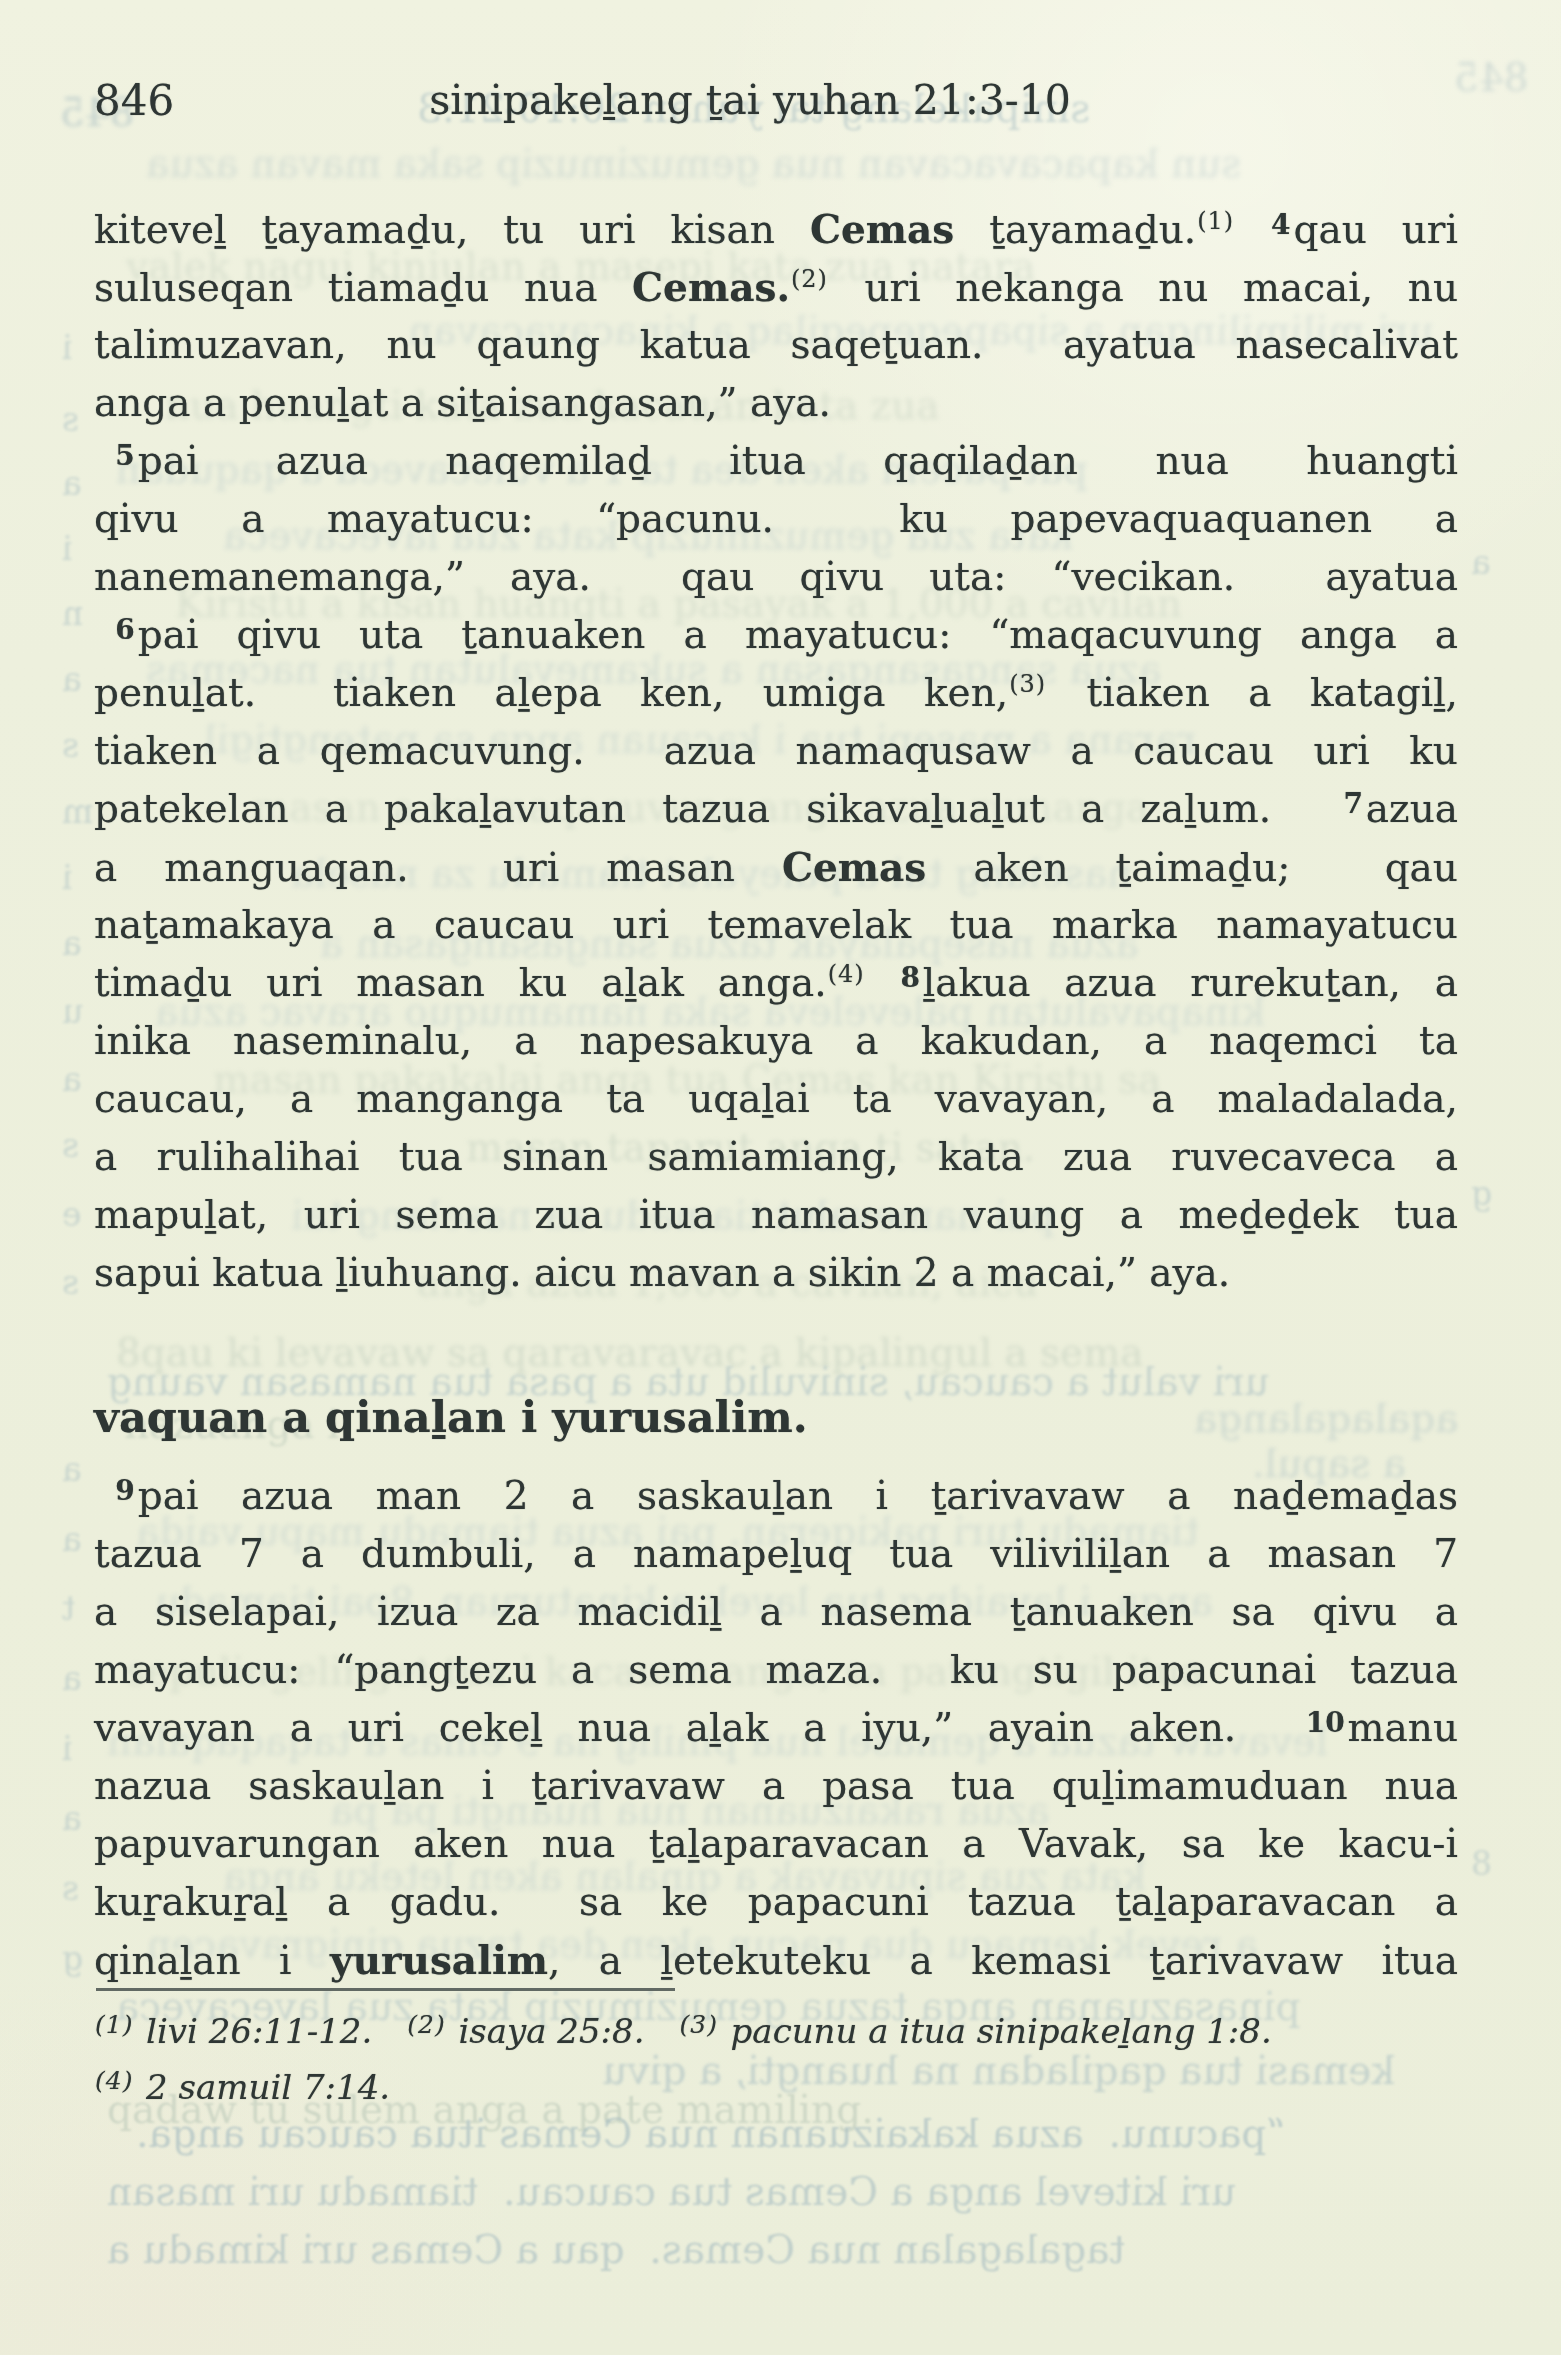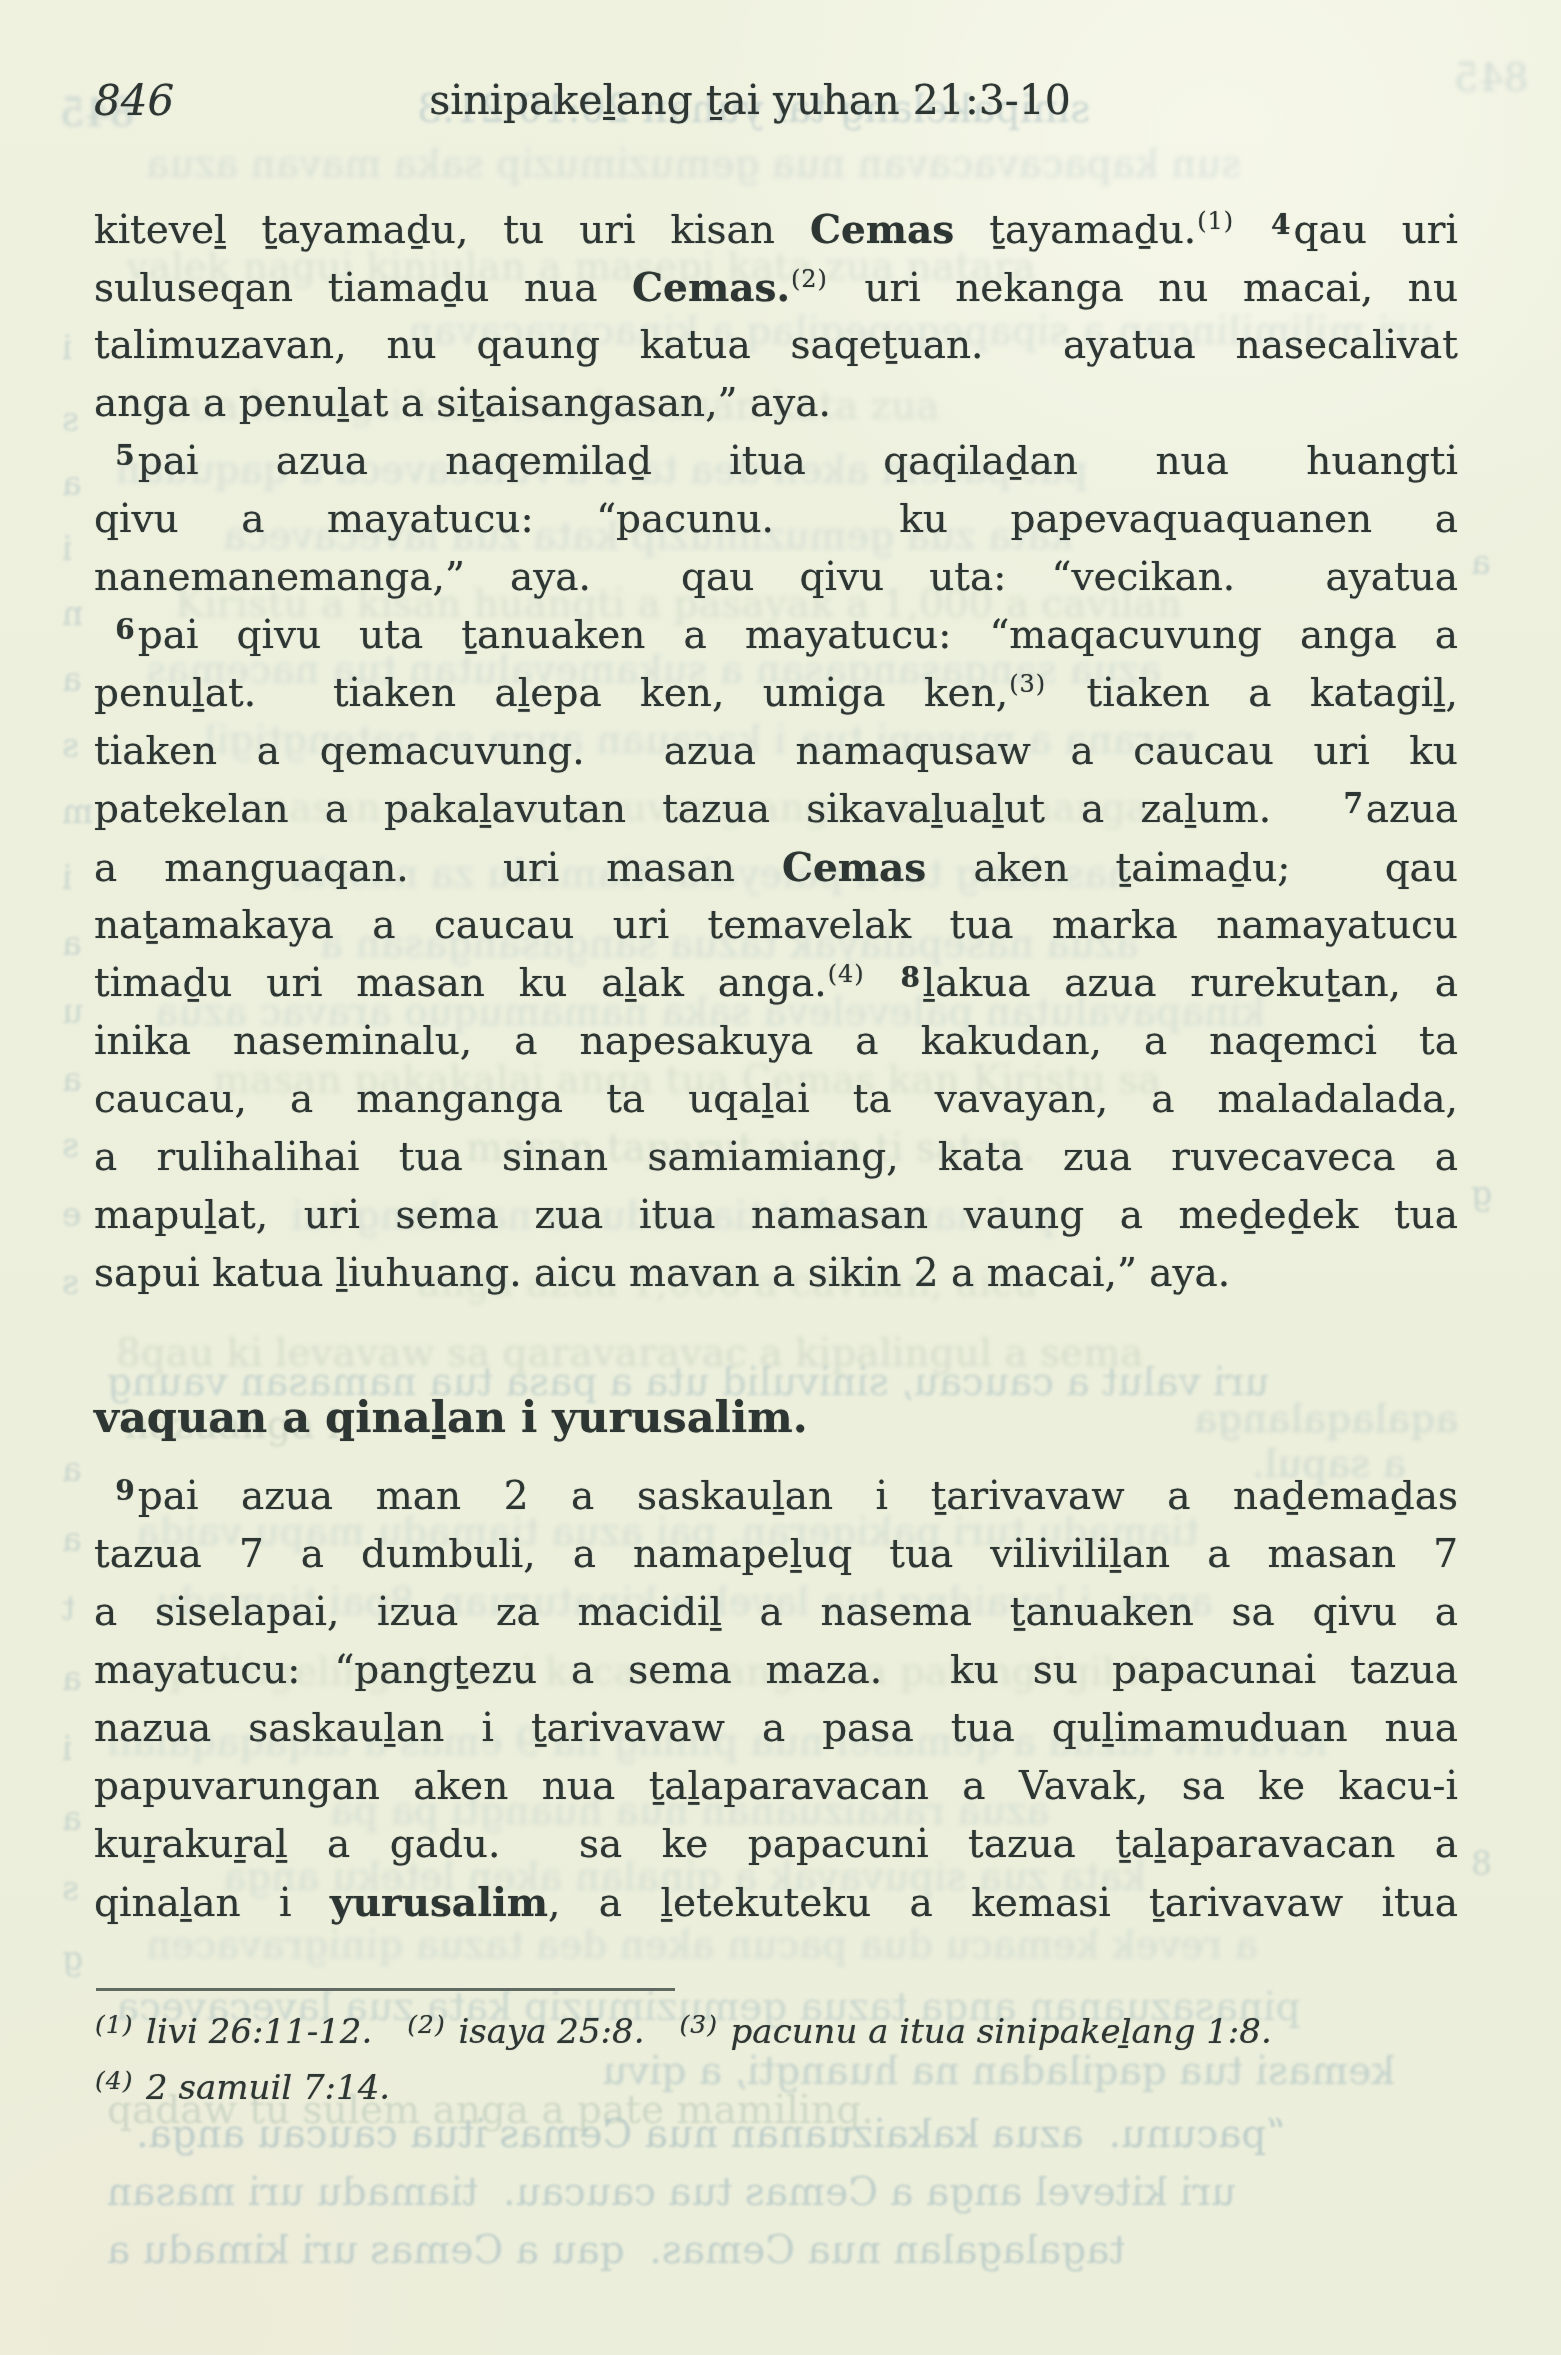--- a/index.html
+++ b/index.html
@@ -20,21 +20,21 @@
   
   #bleed-layer{position:absolute;inset:0;pointer-events:none;}
   .bleed{position:absolute;white-space:nowrap;font-size:39px;line-height:43px;color:#a3bac0;}
   .bleed.mir{transform:scaleX(-1);}
   .bleed.g{color:#b2c2b3;}
   .mglyph{position:absolute;font-size:33px;color:#a3bac0;transform:scaleX(-1);
           filter:blur(1.6px);opacity:.48;}
   
   .printed{position:absolute;inset:0;text-shadow:0 0 1.1px rgba(44,52,50,.55);}
   .header-row{position:absolute;top:76px;left:94px;width:1364px;height:49px;}
-  .pagenum{position:absolute;left:0;top:0;font-size:42px;line-height:49px;font-style:italic;}
+  .pagenum{position:absolute;left:0;top:0;font-size:42px;line-height:49px;}
   .running-title{position:absolute;left:0;top:0;width:100%;padding-right:52px;box-sizing:border-box;
                  text-align:center;font-size:41px;line-height:49px;}
   .textblock{position:absolute;left:94px;width:1364px;}
   .line{height:58px;line-height:58px;font-size:39px;text-align:justify;text-align-last:justify;}
   .line.last{text-align-last:left;}
   .line.indent{text-indent:21.3px;}
   .b{font-weight:bold;margin-top:28px;}
   .vn{font-weight:bold;font-size:28px;position:relative;top:-8.7px;padding-right:2.9px;}
   .fr{font-size:24px;position:relative;top:-13.6px;padding:0 1.9px 0 1px;letter-spacing:1px;}
   .section-heading{position:absolute;left:94px;top:1387px;width:1364px;
@@ -144,20 +144,21 @@
         <div class="line last"><span>sapui katua ḻiuhuang. aicu mavan a sikin 2 a macai,” aya.</span></div>
       </div>
 
     <div class="section-heading">vaquan a qinaḻan i yurusalim.</div>
 
     <div class="textblock" style="top:1467px">
         <div class="line indent"><span class="vn">9</span><span>pai azua man 2 a saskauḻan i ṯarivavaw a naḏemaḏas</span></div>
         <div class="line"><span>tazua 7 a dumbuli, a namapeḻuq tua viliviliḻan a masan 7</span></div>
         <div class="line"><span>a siselapai, izua za macidiḻ a nasema ṯanuaken sa qivu a</span></div>
         <div class="line"><span>mayatucu: “pangṯezu a sema maza.&nbsp; ku su papacunai tazua</span></div>
+        <div class="line"><span>vavayan a uri cekeḻ nua aḻak a iyu,” ayain aken.&nbsp; </span><span class="vn">10</span><span>manu</span></div>
         <div class="line"><span>nazua saskauḻan i ṯarivavaw a pasa tua quḻimamuduan nua</span></div>
         <div class="line"><span>papuvarungan aken nua ṯaḻaparavacan a Vavak, sa ke kacu-i</span></div>
         <div class="line"><span>kuṟakuṟaḻ a gadu.&nbsp; sa ke papacuni tazua ṯaḻaparavacan a</span></div>
         <div class="line"><span>qinaḻan i </span><span class="b">yurusalim</span><span>, a ḻetekuteku a kemasi ṯarivavaw itua</span></div>
       </div>
 
     <div class="footnote-rule"></div>
 
     <div class="footnotes">
         <div class="line last"><span class="fr">(1)</span><span> livi 26:11-12.  </span><span class="fr">(2)</span><span> isaya 25:8.  </span><span class="fr">(3)</span><span> pacunu a itua sinipakeḻang 1:8.</span></div>

